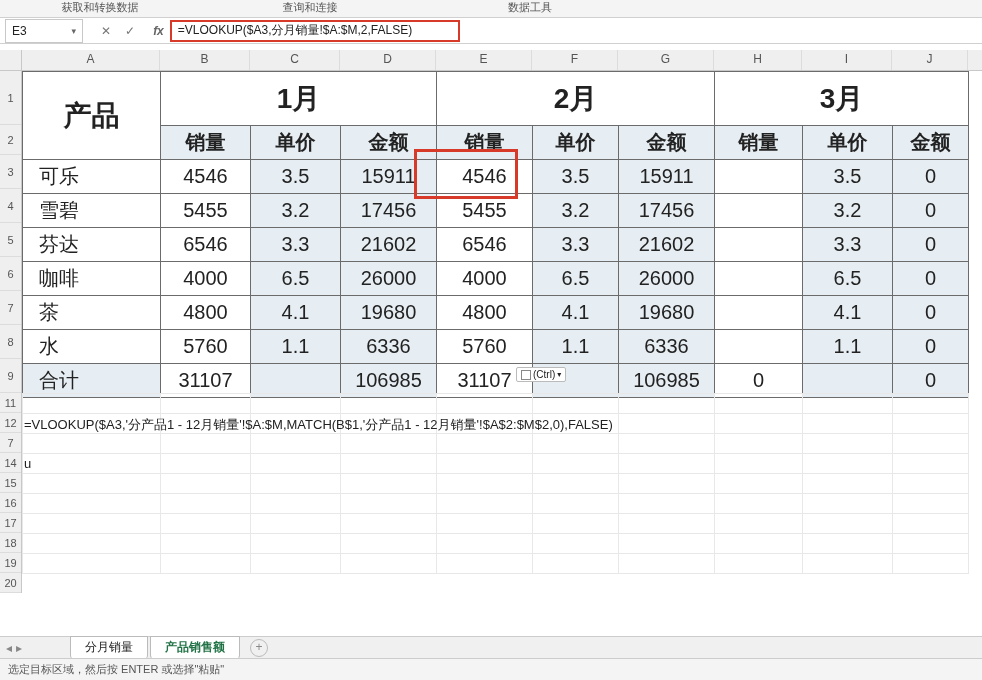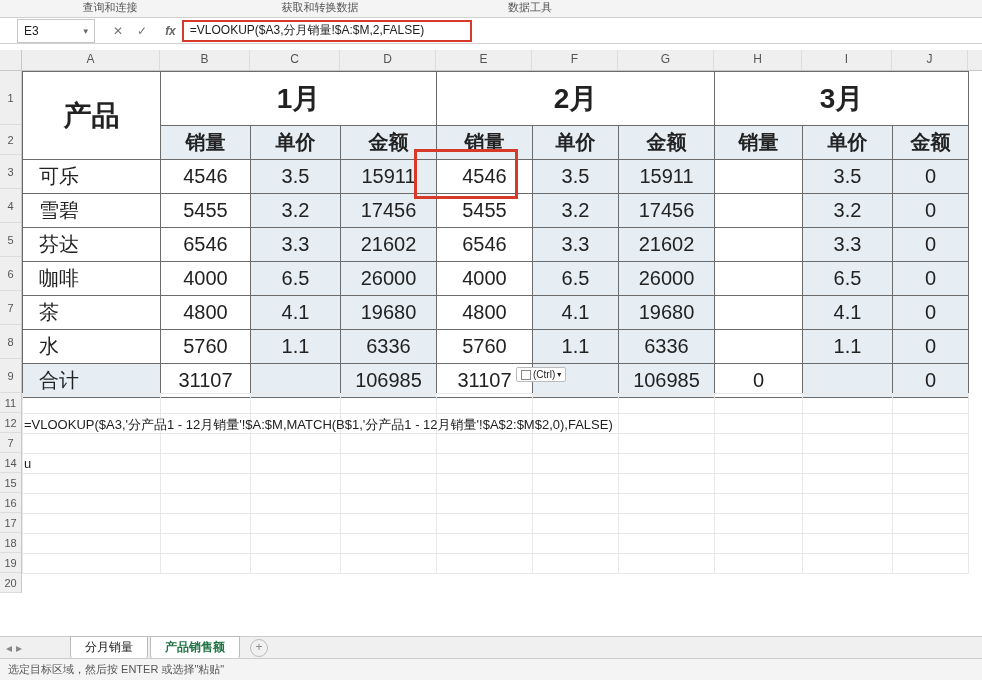--- a/index.html
+++ b/index.html
@@ -27,21 +27,21 @@
     align-items: center;
     height: 26px;
     border-bottom: 1px solid #d0d0d0;
     background: #fff;
     font-size: 12px;
   }
   .namebox {
     width: 78px;
     height: 22px;
     border: 1px solid #c8c8c8;
-    margin-left: 17px;
+    margin-left: 5px;
     padding: 11px 6px;
     background: #fff;
     display: flex;
     align-items: center;
     justify-content: space-between;
   }
   .namebox .dd { font-size: 9px; color: #666; }
   .fbtns { display: flex; gap: 14px; margin: 0 18px; color: #777; }
   .fbtns span { cursor: default; }
   .fx { font-style: italic; font-weight: bold; color: #666; margin-right: 6px; }
@@ -202,22 +202,22 @@
   }
   .faint-grid td {
     border: 1px solid #e8e8e8;
     height: 20px;
   }
 </style>
 </head>
 <body>
 
 <div class="ribbon-hints">
+  <span style="width:200px">获取和转换数据</span>
   <span style="width:220px">查询和连接</span>
-  <span style="width:200px">获取和转换数据</span>
   <span style="width:220px">数据工具</span>
 </div>
 
 <div class="fbar">
   <div class="namebox">
     <span>E3</span>
     <span class="dd">▾</span>
   </div>
   <div class="fbtns">
     <span>✕</span>

